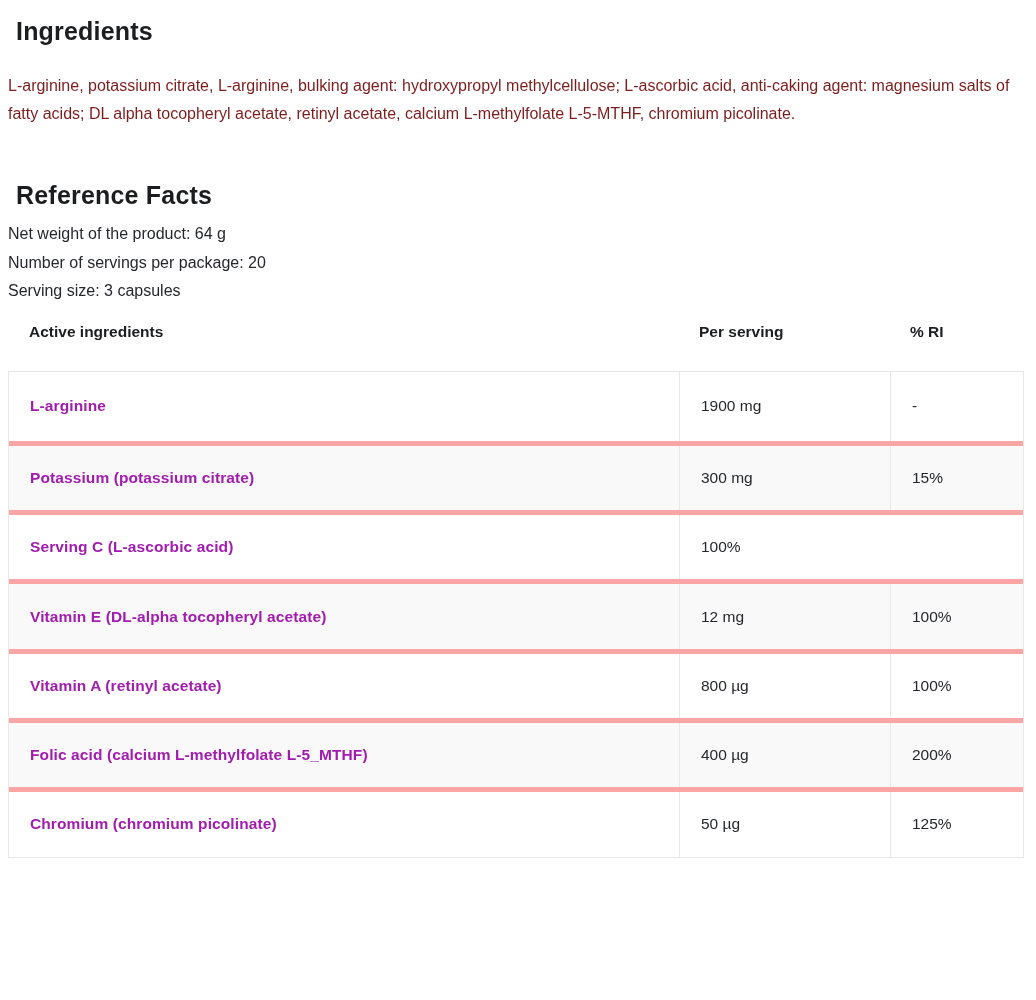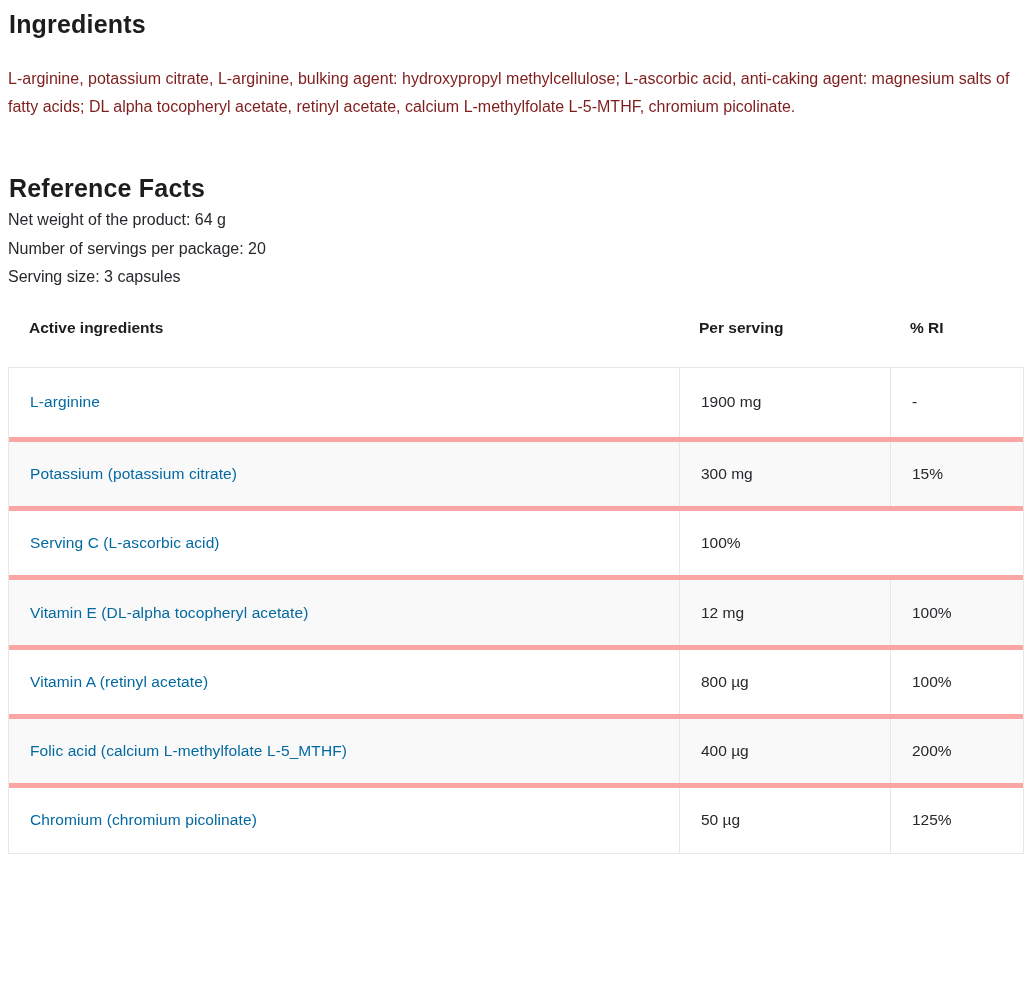--- a/index.html
+++ b/index.html
@@ -14,21 +14,21 @@
   }
   .page {
     padding: 6px 12px 0 8px;
     width: 1036px;
   }
   .section-title {
     font-size: 25px;
     line-height: 34px;
     font-weight: 700;
     color: #1c1d1f;
-    margin: 1px;
+    margin: 8px;
     letter-spacing: 0.2px;
   }
   .para {
     font-size: 16px;
     line-height: 28px;
     margin: 24px 0 0 0;
     color: #7f1d1d;
     max-width: 1016px;
   }
   .nutrition-title {
@@ -37,21 +37,21 @@
   .info-block {
   }
   .info-line {
     font-size: 16px;
     line-height: 28.5px;
     color: #26282c;
   }
   .nf-header {
     display: grid;
     grid-template-columns: 670px 211px 1fr;
-    margin-top: 24px;
+    margin-top: 14px;
     height: 24px;
     align-items: center;
   }
   .nf-header .hcell {
     font-size: 15.5px;
     font-weight: 700;
     color: #1c1d1f;
     padding-left: 21px;
   }
   .nf-table {
@@ -70,21 +70,21 @@
   .trow:nth-child(even) { background: #f9f9f9; }
   .td {
     padding-left: 21px;
     font-size: 15.5px;
     color: #26282c;
     height: 100%;
     display: flex;
     align-items: center;
   }
   .td + .td { border-left: 1px solid #e7e7e7; }
-  .td.name { font-weight: 400; color: #0369a1; letter-spacing: 0.1px; }
+  .td.name { font-weight: 700; color: #a21caf; letter-spacing: 0.1px; }
   .footnote {
     margin-top: 27px;
     font-size: 16px;
     line-height: 28px;
     color: #26282c;
   }
 </style>
 </head>
 <body>
 

